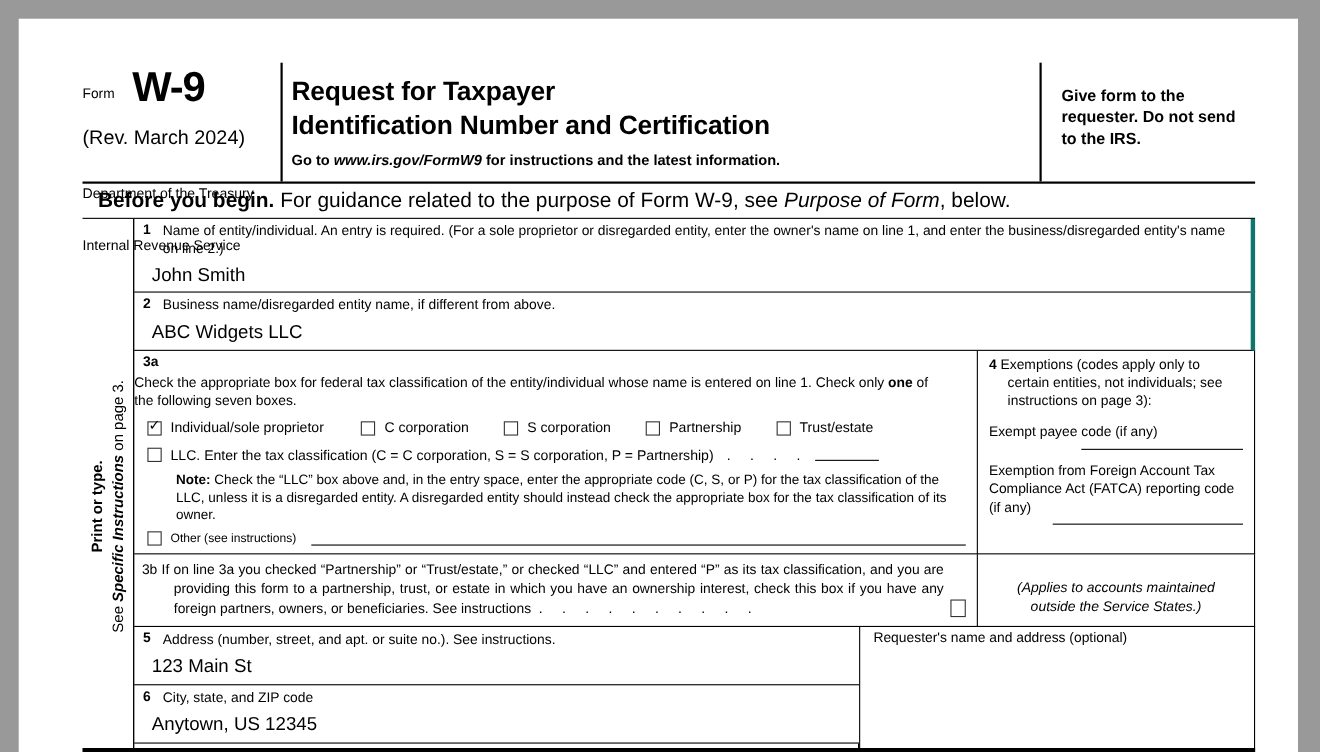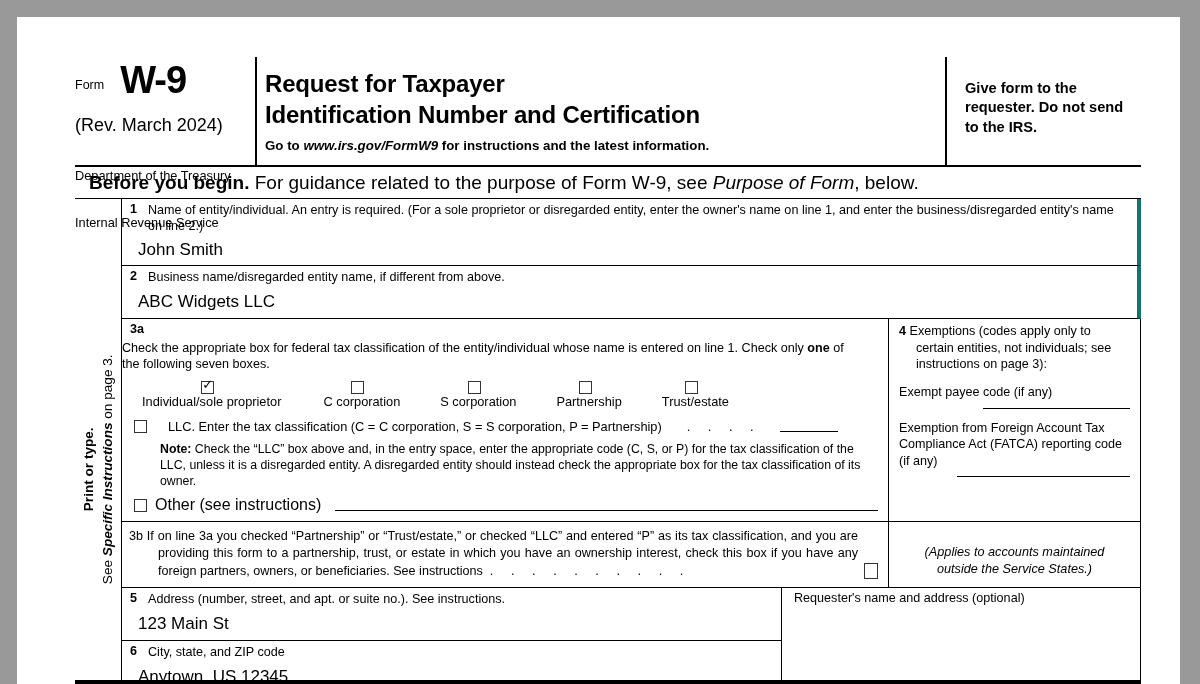--- a/index.html
+++ b/index.html
@@ -239,29 +239,28 @@
   }
   .cbox.checked::after {
     content: "✓";
     position: absolute;
     left: 0px;
     top: -4px;
     font-size: 13px;
     line-height: 1;
     color: #000;
   }
-  .cb-item { display: flex; align-items: center; flex-direction: column; }
+  .cb-item { display: flex; align-items: flex-end; }
   .cb-item .lab { margin-left: 8px; white-space: nowrap; }
 
   .llc-row {
     display: flex;
     align-items: center;
     padding: 10px 0 0 12px;
     font-size: 12.8px;
-    gap: 13px;
   }
   .leader {
     letter-spacing: 7px;
     margin: 0 6px 0 12px;
     font-size: 12.8px;
   }
   .llc-blank {
     border-bottom: 1px solid #000;
     width: 58px;
     height: 11px;
@@ -272,21 +271,21 @@
     font-size: 12.3px;
     line-height: 1.32;
     padding: 7px 8px 0 38px;
   }
   .note-blk b { font-weight: bold; }
 
   .other-row {
     display: flex;
     align-items: center;
     padding: 7px 0 7px 12px;
-    font-size: 16px;
+    font-size: 11px;
     text-align: center;
   }
   .other-blank {
     border-bottom: 1px solid #000;
     flex: 1;
     height: 11px;
     margin-left: 14px;
     margin-right: 10px;
   }
 

